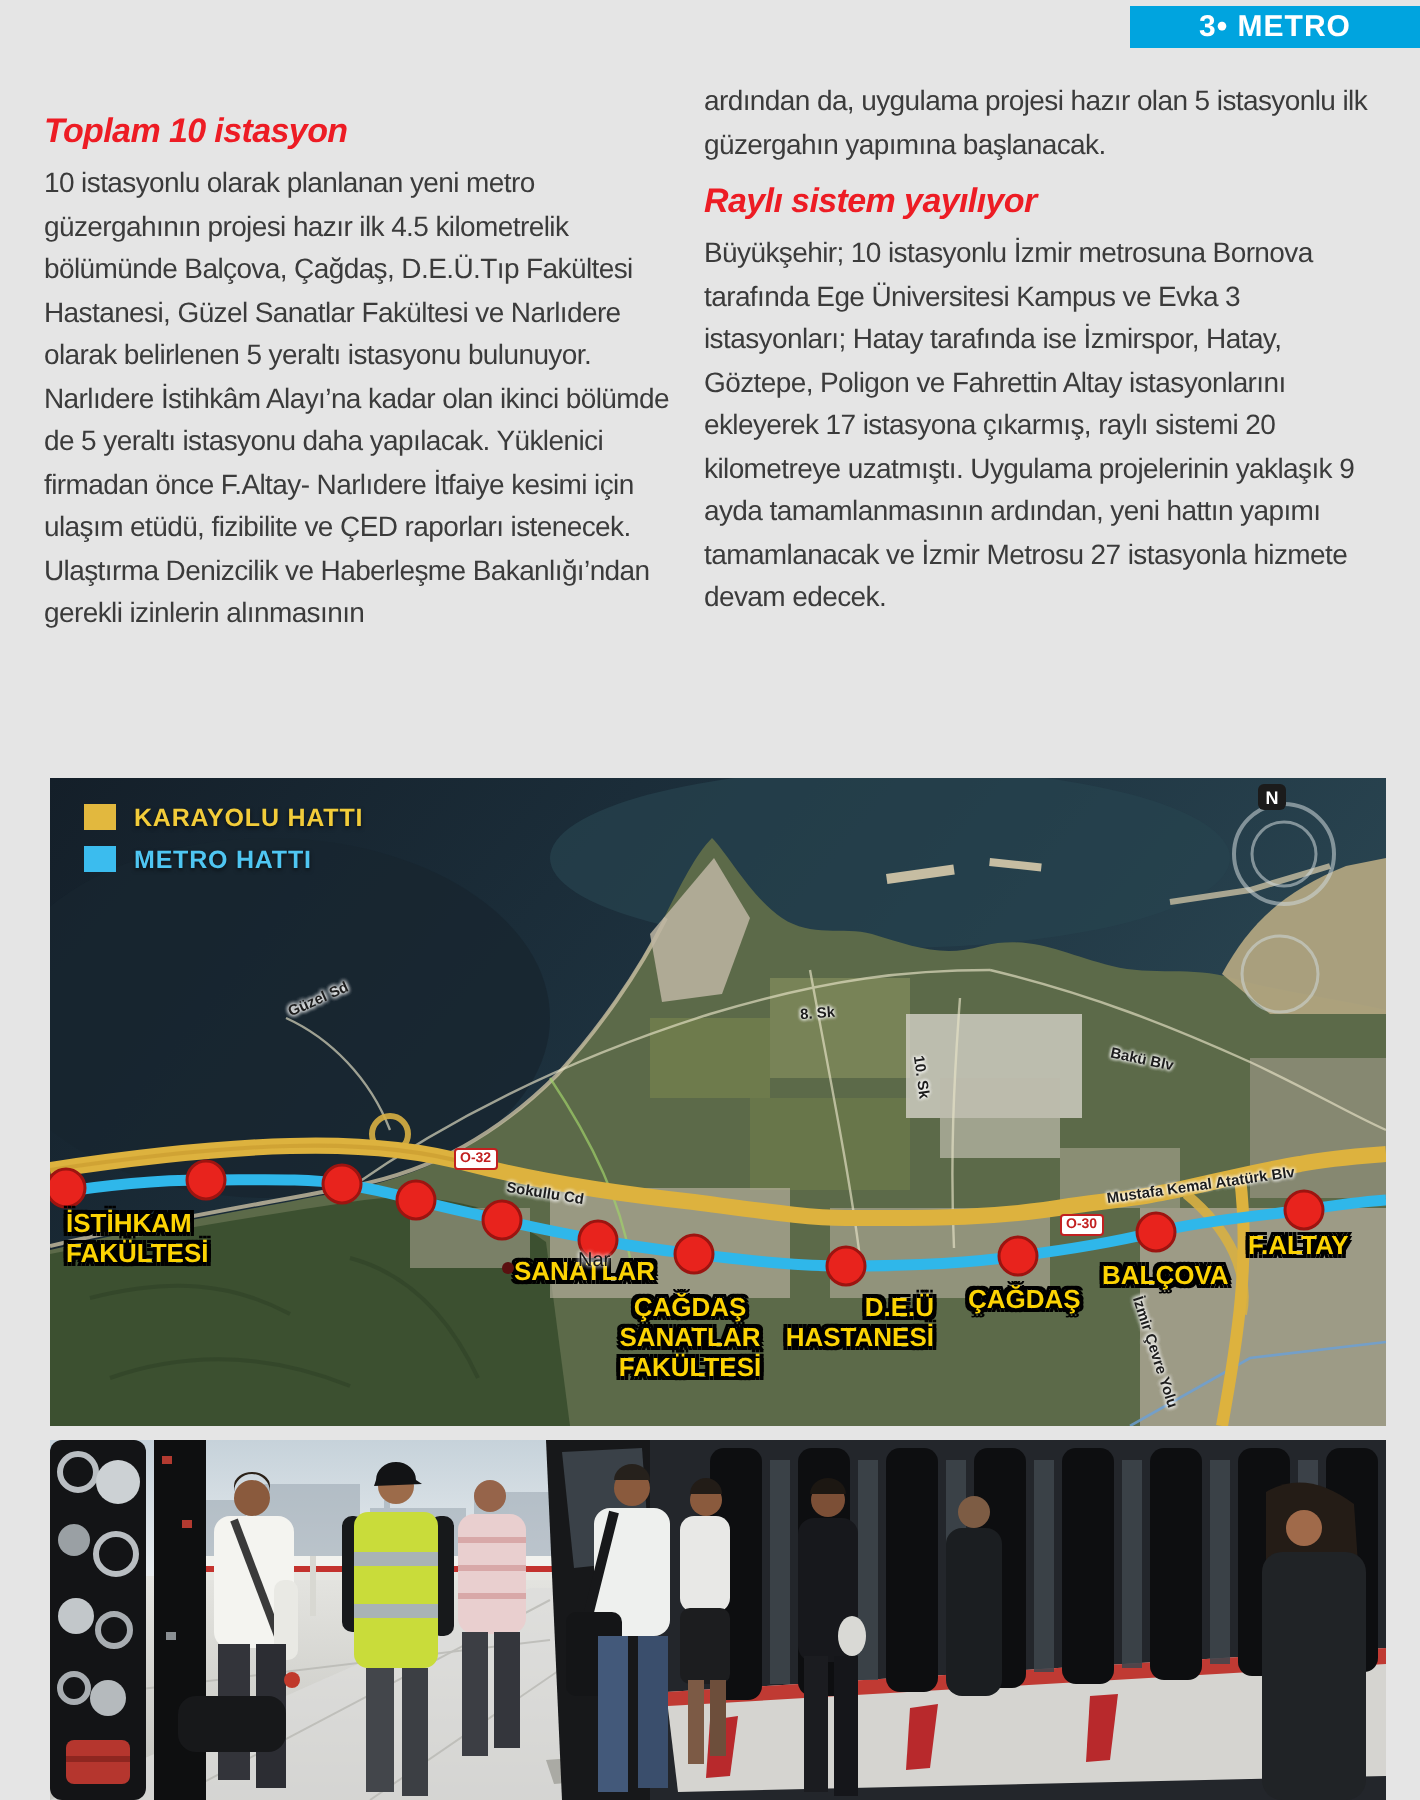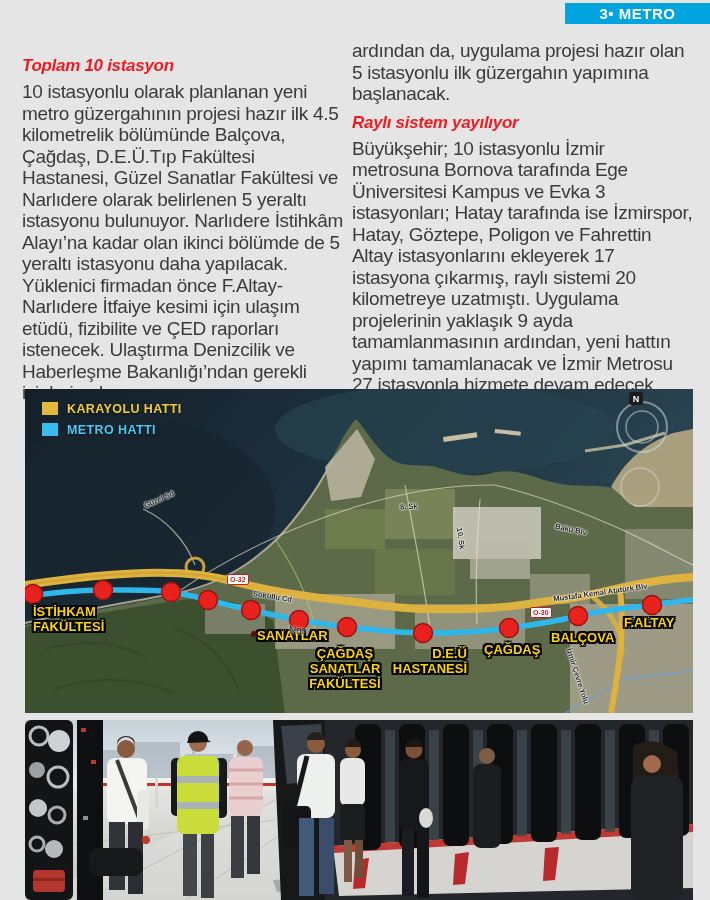--- a/index.html
+++ b/index.html
@@ -9,21 +9,21 @@
   
   .badge{position:absolute;left:565px;top:3px;width:145px;height:21px;background:#00a4df;
          color:#fff;font-weight:bold;font-size:15px;display:flex;align-items:center;justify-content:center;
          letter-spacing:0.5px;}
 
   
   .col{position:absolute;color:#3b3b3b;}
   .col-left{left:22px;top:40px;width:324px;}
   .col-right{left:352px;top:40px;width:342px;}
   .heading{color:#ed1c24;font-weight:bold;font-size:17px;letter-spacing:-0.3px;margin:16px 0 5px 0;font-style:italic;}
-  .bodytext{font-size:19px;line-height:21.5px;letter-spacing:-0.3px;margin:0 0 8px 0;}
+  .bodytext{font-size:14px;line-height:21.5px;letter-spacing:-0.3px;margin:0 0 8px 0;}
   .col-right .heading{margin-top:5px;}
 
   
   .map{position:absolute;left:25px;top:389px;width:668px;height:324px;overflow:hidden;background:#1b2a33;}
   .map svg{position:absolute;left:0;top:0;}
   .legend{position:absolute;left:17px;top:9px;}
   .legend-row{display:flex;align-items:center;height:21px;}
   .swatch{width:16px;height:13px;margin-right:9px;display:inline-block;}
   .legend-label{font-size:12.5px;font-weight:bold;letter-spacing:0.4px;text-shadow:0 1px 2px rgba(0,0,0,.6);}
   .station-label{position:absolute;font-weight:bold;font-size:13px;line-height:15px;color:#fcd303;

